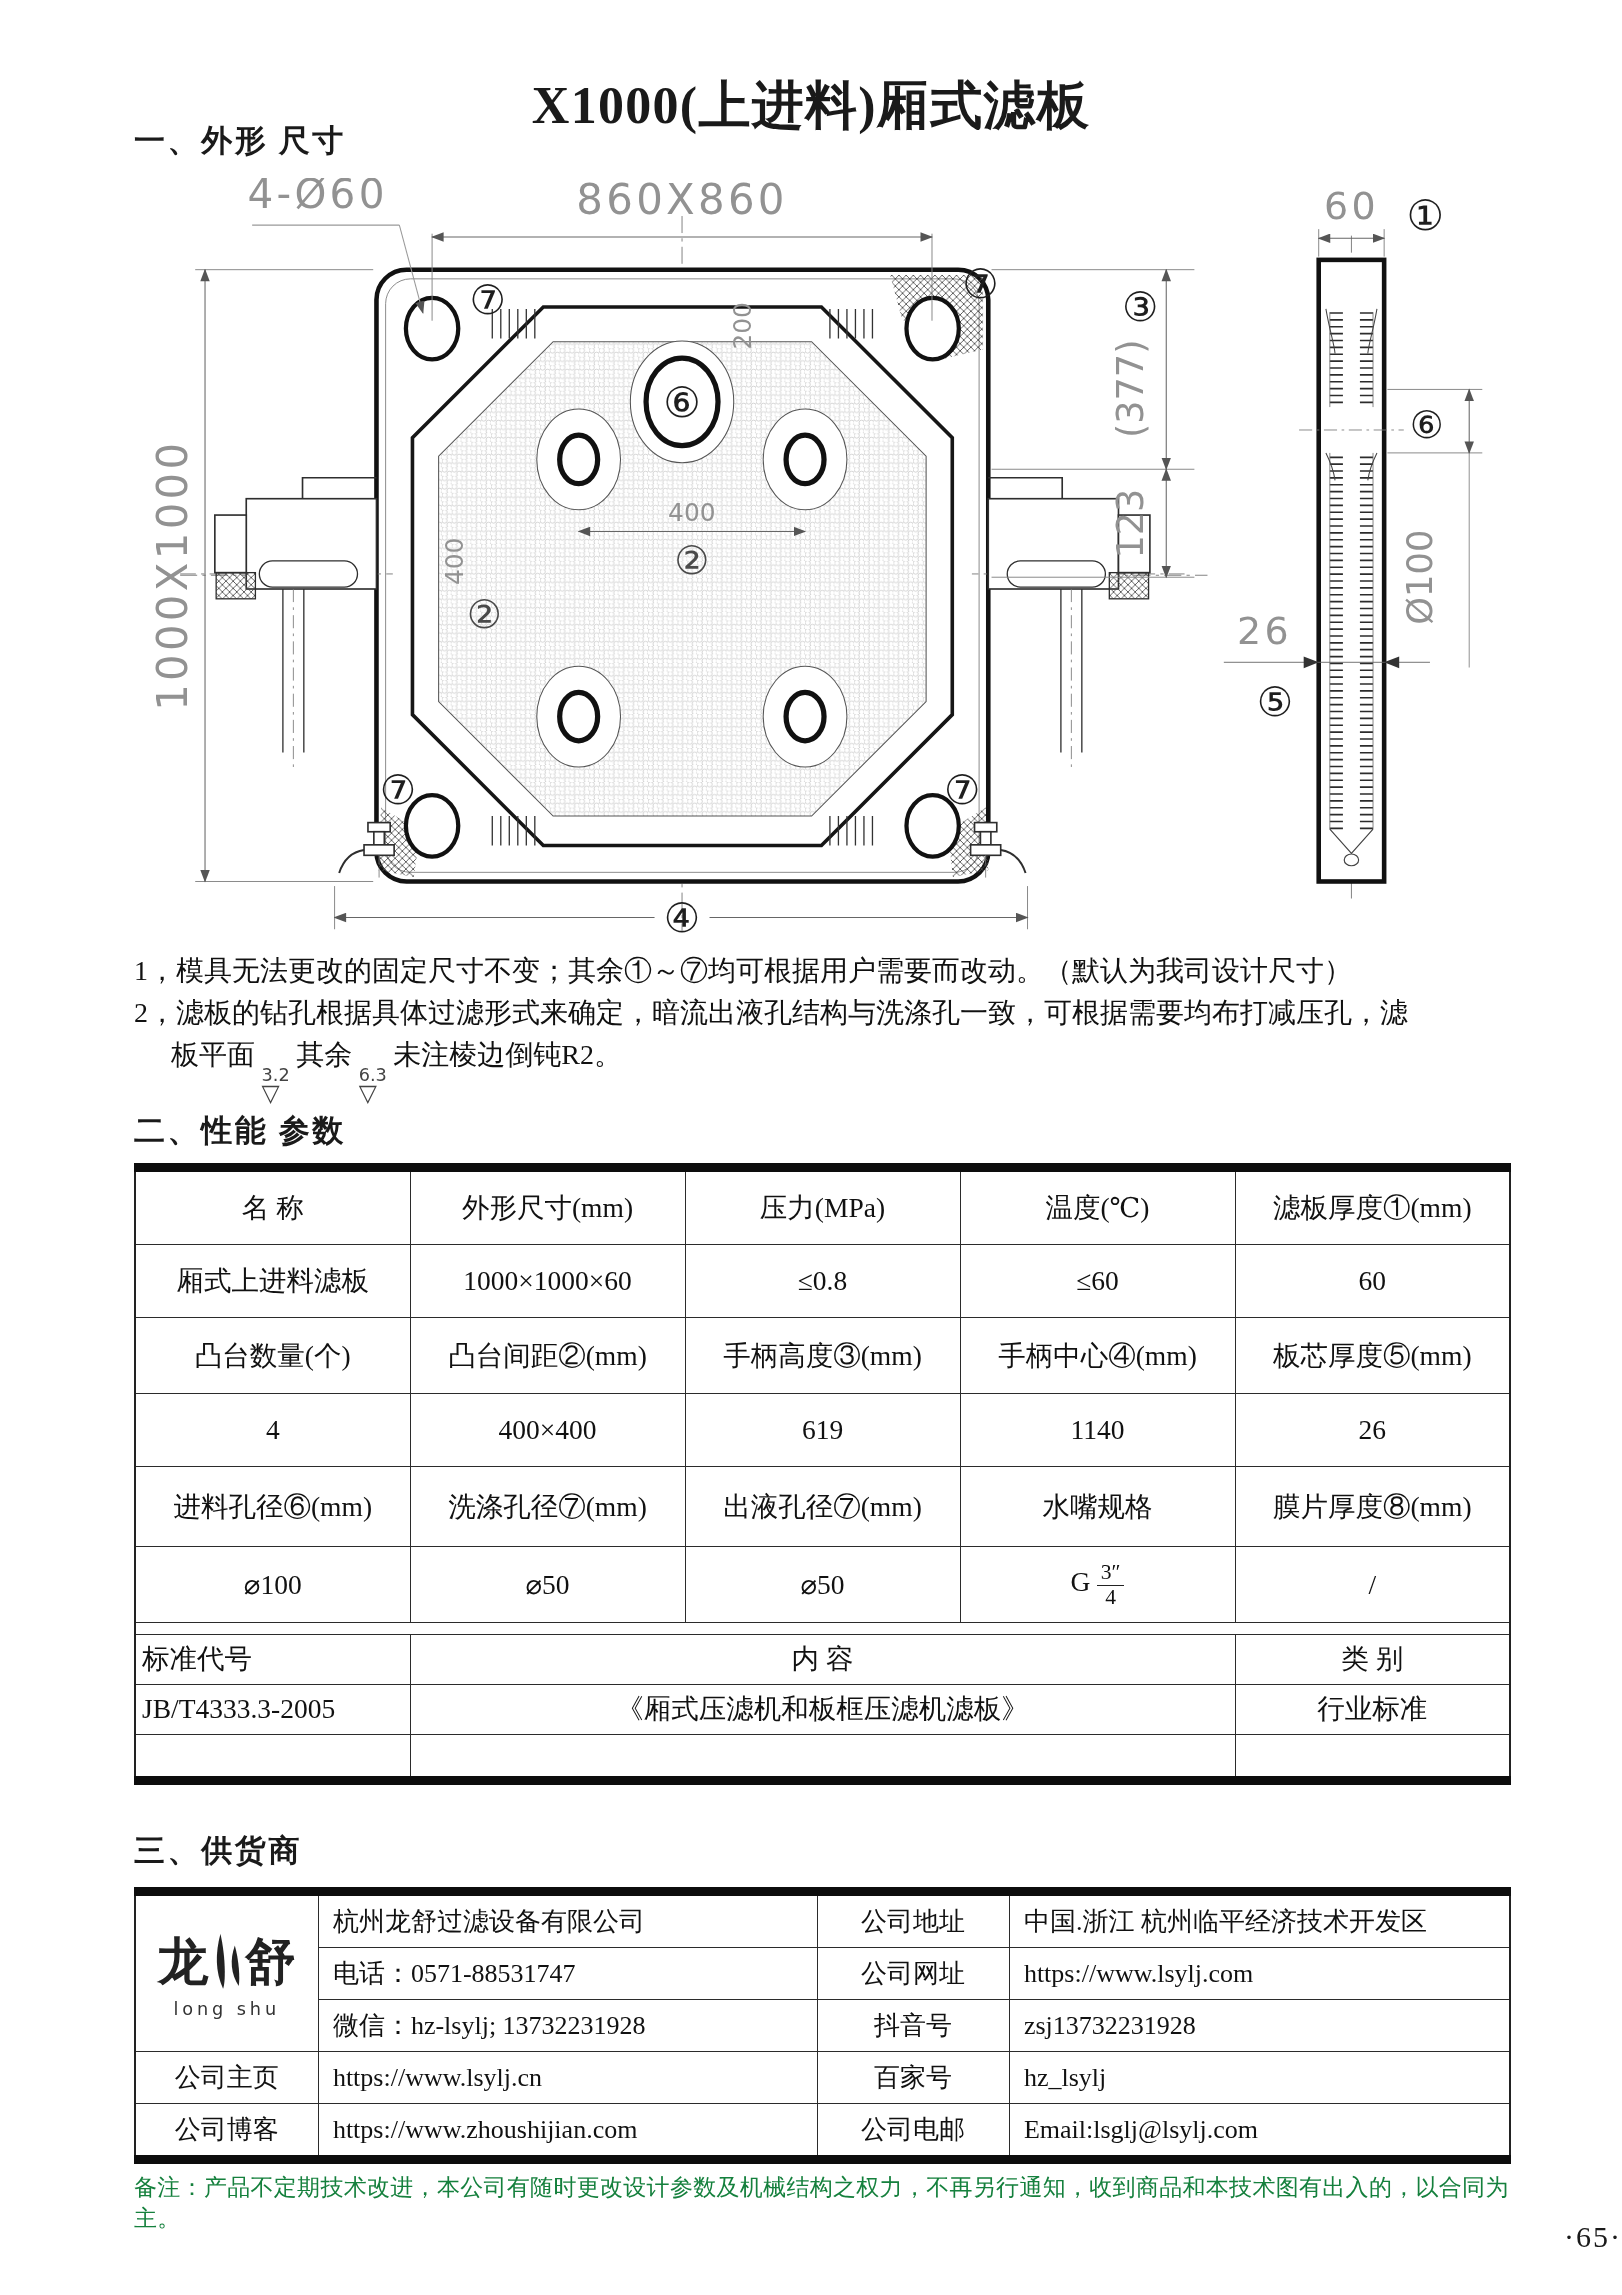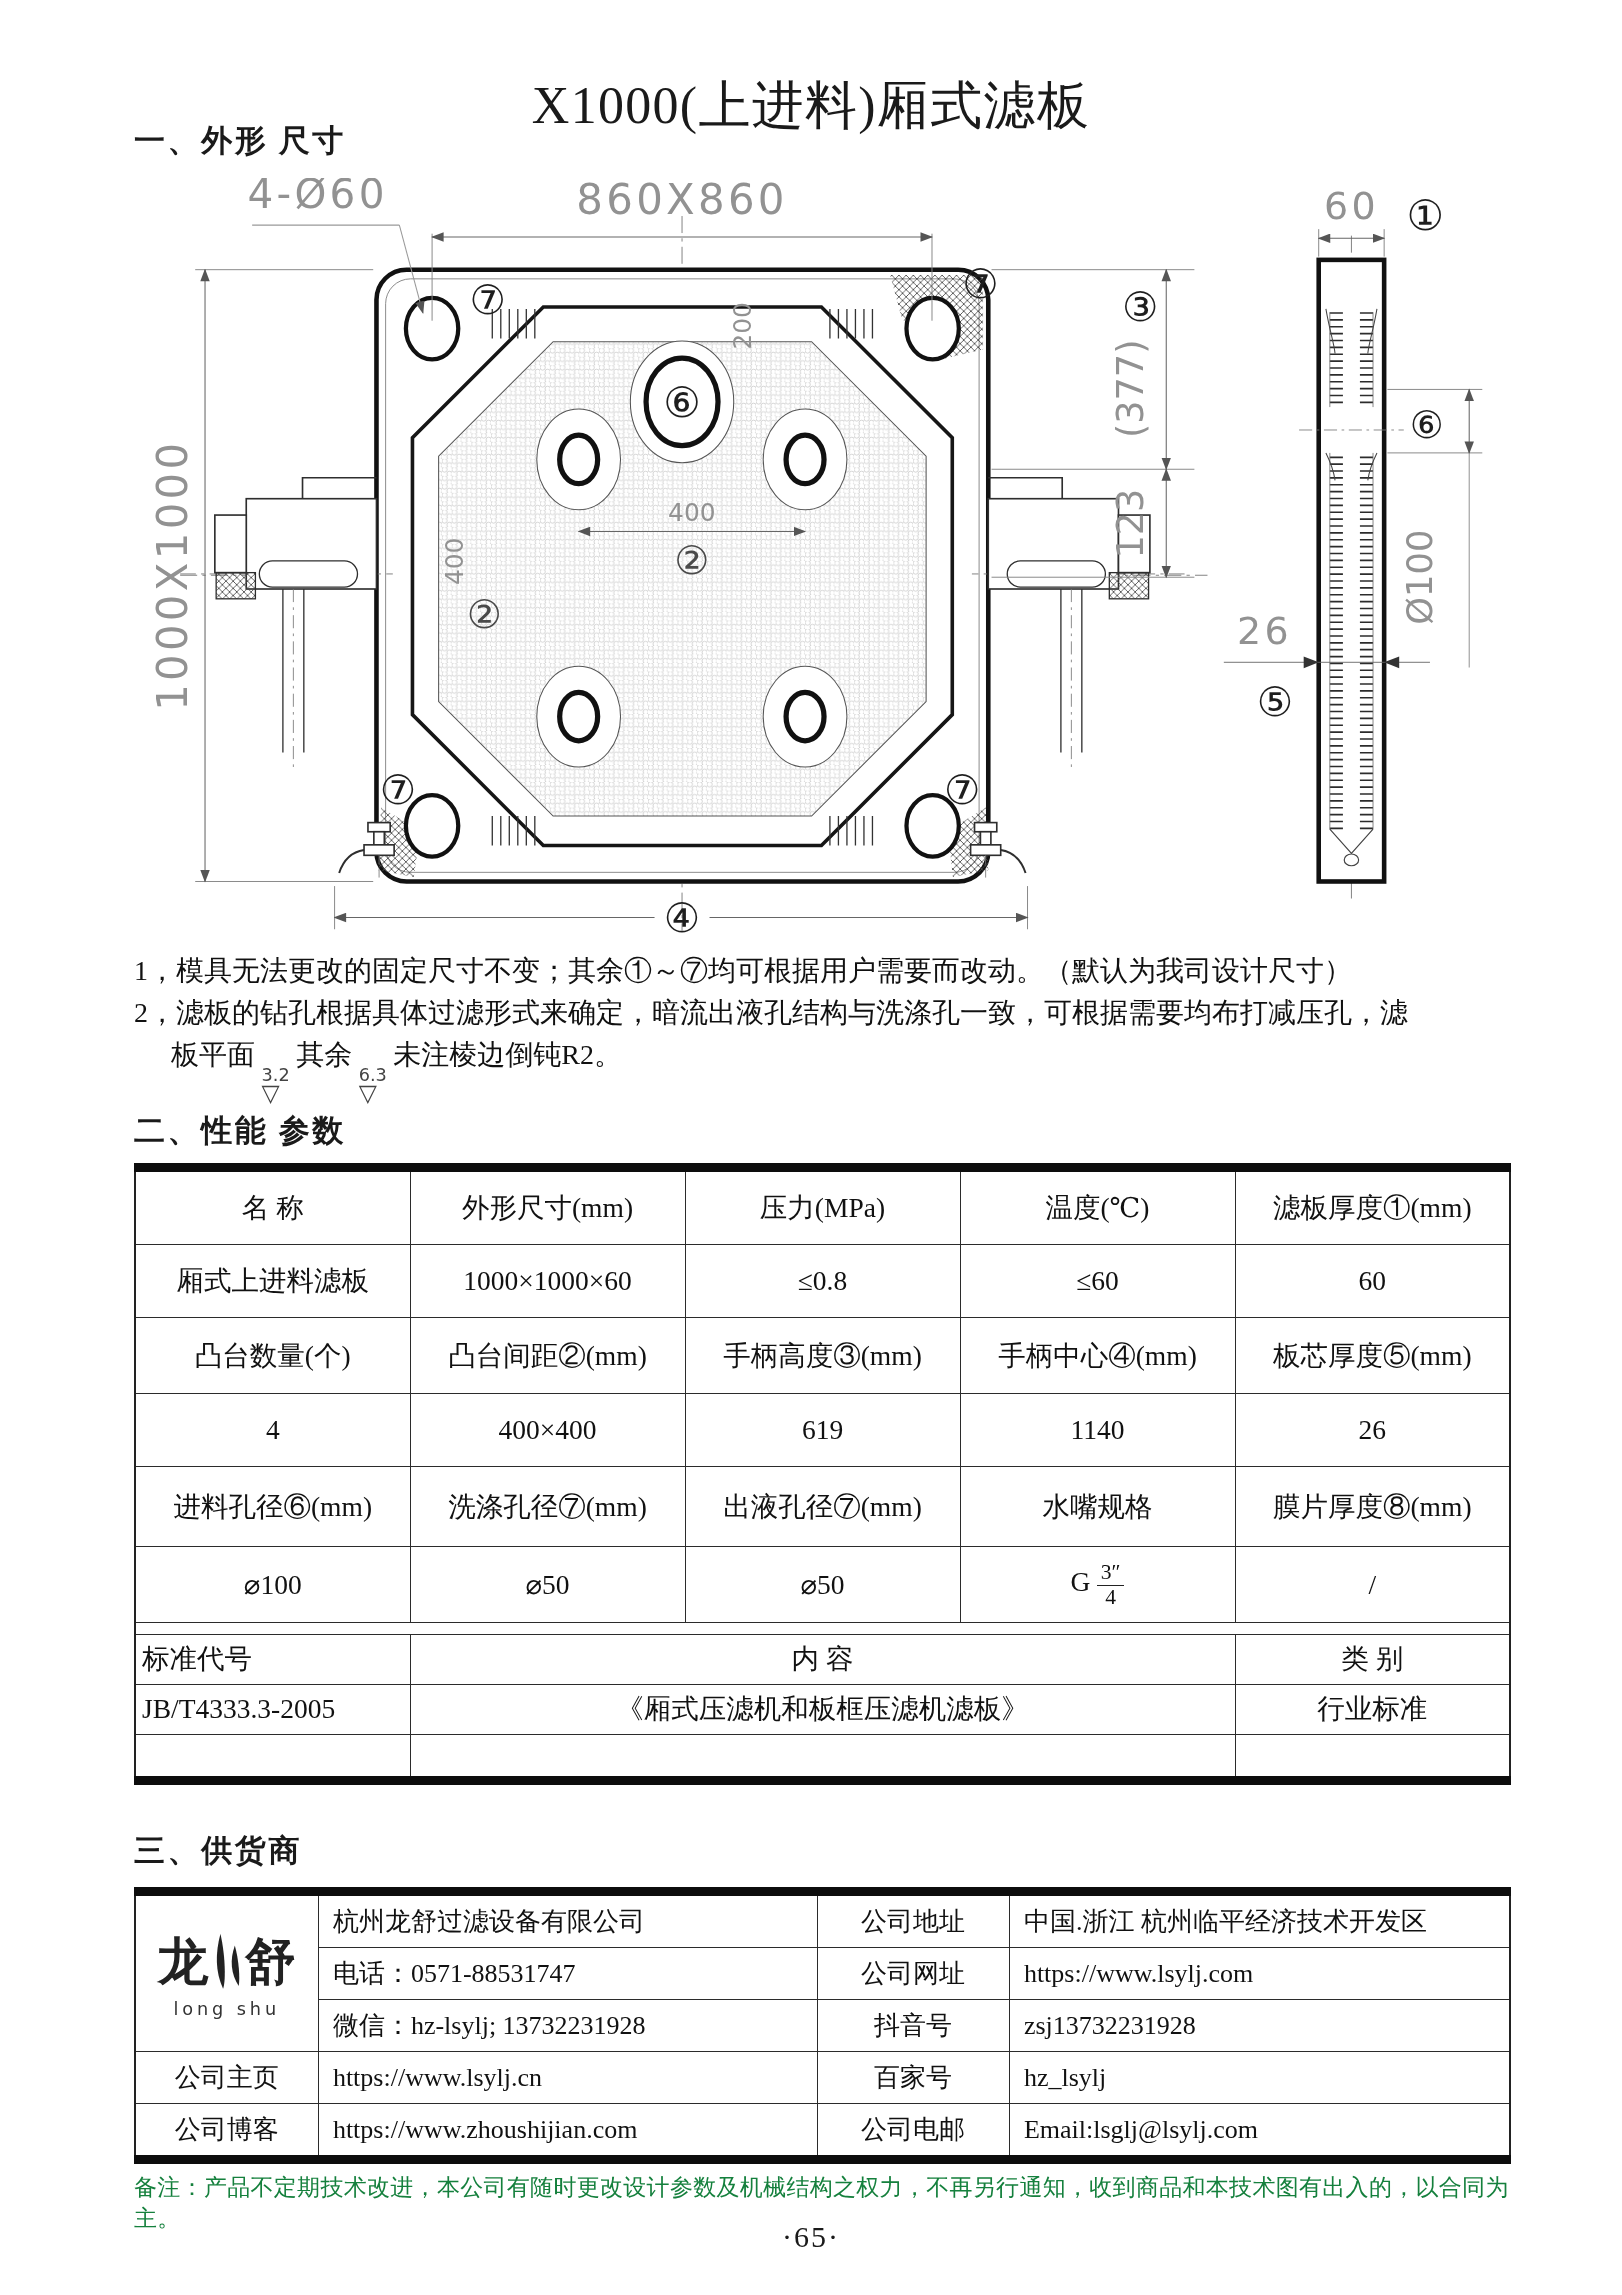--- a/index.html
+++ b/index.html
@@ -1,20 +1,20 @@
 <!DOCTYPE html>
 <html style="font-size:10.5px"><head>
 <meta charset="utf-8">
 <style>
   html,body{margin:0;padding:0;background:#e8e8e8;}
   #page{position:relative;width:1622px;height:2295px;background:#ffffff;overflow:hidden;
         font-family:"Liberation Serif","DejaVu Serif",serif;color:#1a1a1a;}
   .abs{position:absolute;}
   
-  #doc-title{top:71px;left:0;width:1622px;text-align:center;font-size:52px;font-weight:400;letter-spacing:1.3px;}
+  #doc-title{top:71px;left:0;width:1622px;text-align:center;font-size:52px;font-weight:700;letter-spacing:1.3px;}
   .sec-head{left:134px;font-size:31px;font-weight:700;letter-spacing:2.6px;}
   #sec1{top:120px;}
   #sec2{top:1110px;}
   #sec3{top:1830px;}
   
   #notes{top:950px;left:134px;width:1394px;font-size:28px;line-height:42px;color:#111;}
   .note-line{white-space:nowrap;}
   .note-indent{padding-left:37px;}
   .rough{display:inline-flex;flex-direction:column;line-height:1;
          vertical-align:-17px;margin:0 6.5px;}
@@ -40,21 +40,21 @@
                      height:51px;overflow:hidden;}
   #supplier-table td.lbl{text-align:center;padding:0 2.6px;margin-left:48px;}
   #supplier-table td.val{text-align:left;padding-left:14.4px;font-family:"Liberation Serif","DejaVu Serif",serif;}
   
   .logo-box{display:flex;flex-direction:column;align-items:center;justify-content:center;}
   .logo-row{display:flex;align-items:center;gap:1.3px;}
   .logo-cjk{font-size:51px;font-weight:700;color:#222;}
   .logo-sub{font-size:17.7px;letter-spacing:3.9px;color:#333;font-family:"DejaVu Sans",sans-serif;margin-top:1.3px;}
   
   #footer-note{top:2172px;left:134px;width:1394px;font-size:23px;color:#15803d;letter-spacing:0.3px;}
-  #page-num{top:2220px;left:0;width:1622px;text-align:center;font-size:30px;letter-spacing:2px;}
+  #page-num{top:2220px;left:0;width:1622px;text-align:right;font-size:30px;letter-spacing:2px;}
   
   .cadtxt{fill:#929292;font-family:"DejaVu Sans","Liberation Sans",sans-serif;}
   .cads{letter-spacing:5px;}
   .circ{fill:#1e1e1e;font-family:"DejaVu Sans","Liberation Sans",sans-serif;text-anchor:middle;}
   .circ2{fill:#4a4a4a;font-family:"DejaVu Sans","Liberation Sans",sans-serif;text-anchor:middle;}
 </style>
 </head>
 <body>
 
 <div id="page">

